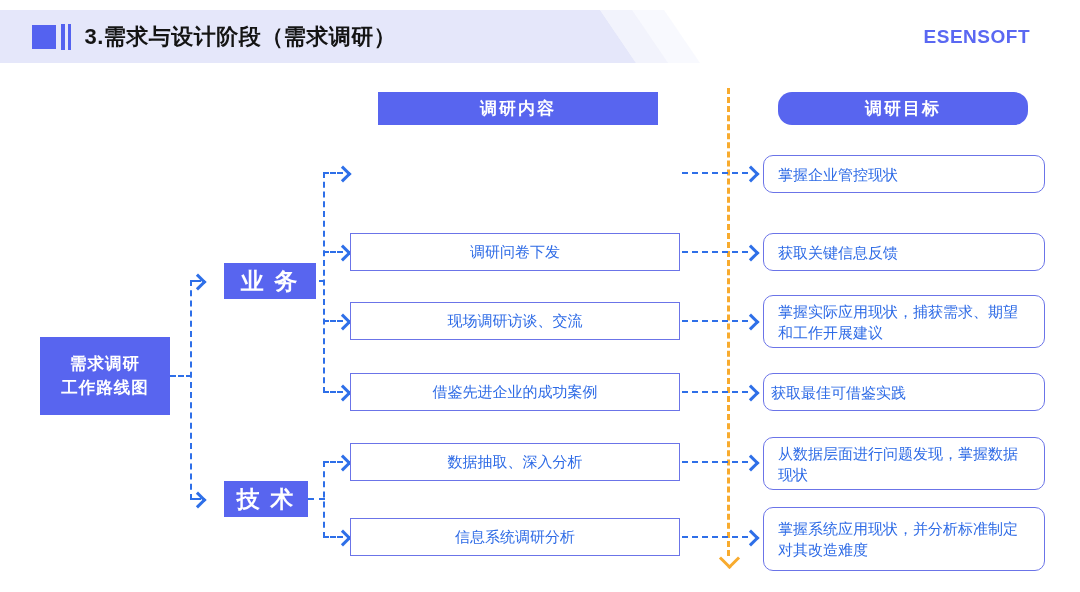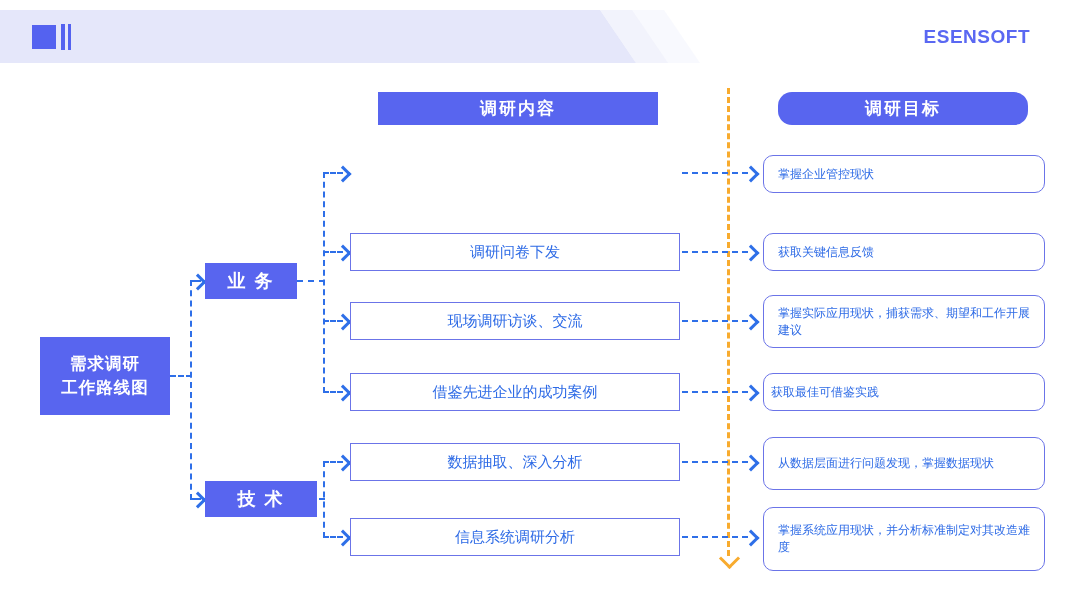--- a/index.html
+++ b/index.html
@@ -21,30 +21,30 @@
   .title-bar2{ width:2.5px; height:26px; background:#5462f0; margin-left:3px; }
   .page-title{ margin-left:14px; font-size:22px; font-weight:700; color:#141414; letter-spacing:.5px; }
 
   .brand-logo { position:absolute; right:50px; top:26px; font-size:19px; font-weight:800;
                 color:#5a68f2; letter-spacing:.5px; z-index:3; }
 
   
   .fill-box { position:absolute; background:#5865ef; color:#ffffff; font-weight:700;
               display:flex; align-items:center; justify-content:center; text-align:center; }
   .col-header { font-size:17px; letter-spacing:2px; }
-  .branch-box { font-size:18px; letter-spacing:2px; }
+  .branch-box { font-size:23px; letter-spacing:2px;margin-left:19px; }
   .root-box   { flex-direction:column; font-size:16.5px; line-height:1.45; letter-spacing:1px; }
 
   
   .content-box { position:absolute; left:350px; width:330px; background:#ffffff;
                  border:1.5px solid #6b74e8; color:#2e6be6; font-size:15px; line-height:1.45;
                  display:flex; align-items:center; justify-content:center; text-align:center;
                  padding:2px 10px; box-sizing:border-box; }
   .goal-box { position:absolute; left:763px; width:282px; background:#ffffff;
-              border:1.5px solid #6b74e8; border-radius:10px; color:#2e6be6; font-size:12px;
+              border:1.5px solid #6b74e8; border-radius:10px; color:#2e6be6; font-size:15px;
               line-height:1.4; display:flex; align-items:center; justify-content:flex-start;
               text-align:left; padding:4px 14px; box-sizing:border-box; }
 
   
   .hl { position:absolute; border-top:2.5px dashed #2e6fe8; height:0; }
   .vl { position:absolute; border-left:2.5px dashed #2e6fe8; width:0; }
   .ah { position:absolute; width:9px; height:9px; border-top:3px solid #2e6fe8;
         border-right:3px solid #2e6fe8; transform:rotate(45deg); }
   .timeline { position:absolute; border-left:3px dashed #f8ab2e; width:0; z-index:1; }
   .tl-arrow { position:absolute; width:12px; height:12px; border-top:3.5px solid #f8ab2e;
@@ -58,33 +58,34 @@
 <div class="stage">
 
   <div class="banner-strip s1"></div>
   <div class="banner-strip s2"></div>
   <div class="banner-strip s3"></div>
 
   <div class="title-row">
     <span class="title-sq"></span>
     <span class="title-bar1"></span>
     <span class="title-bar2"></span>
+    <span class="page-title">3.需求与设计阶段（需求调研）</span>
   </div>
   <div class="brand-logo">ESENSOFT</div>
 
   <div class="fill-box col-header" style="left:378px; top:92px; width:280px; height:33px;">调研内容</div>
   <div class="fill-box col-header" style="left:778px; top:92px; width:250px; height:33px;border-radius:14px;">调研目标</div>
 
   <div class="fill-box root-box" style="left:40px; top:337px; width:130px; height:78px;">
     <span>需求调研</span>
     <span>工作路线图</span>
   </div>
 
   <div class="fill-box branch-box" style="left:205px; top:263px; width:92px; height:36px;">业 务</div>
-  <div class="fill-box branch-box" style="left:205px; top:481px; width:112px; height:36px;">技 术</div>
+  <div class="fill-box branch-box" style="left:205px; top:481px; width:84px; height:36px;">技 术</div>
 
   <div class="content-box" style="top:233px; height:38px;">调研问卷下发</div>
   <div class="content-box" style="top:302px; height:38px;">现场调研访谈、交流</div>
   <div class="content-box" style="top:373px; height:38px;">借鉴先进企业的成功案例</div>
   <div class="content-box" style="top:518px; height:38px;">信息系统调研分析</div>
   <div class="content-box" style="top:443px; height:38px;">数据抽取、深入分析</div>
 
   <div class="goal-box" style="top:155px; height:38px;">掌握企业管控现状</div>
   <div class="goal-box" style="top:233px; height:38px;">获取关键信息反馈</div>
   <div class="goal-box" style="top:295px; height:53px;">掌握实际应用现状，捕获需求、期望和工作开展建议</div>

